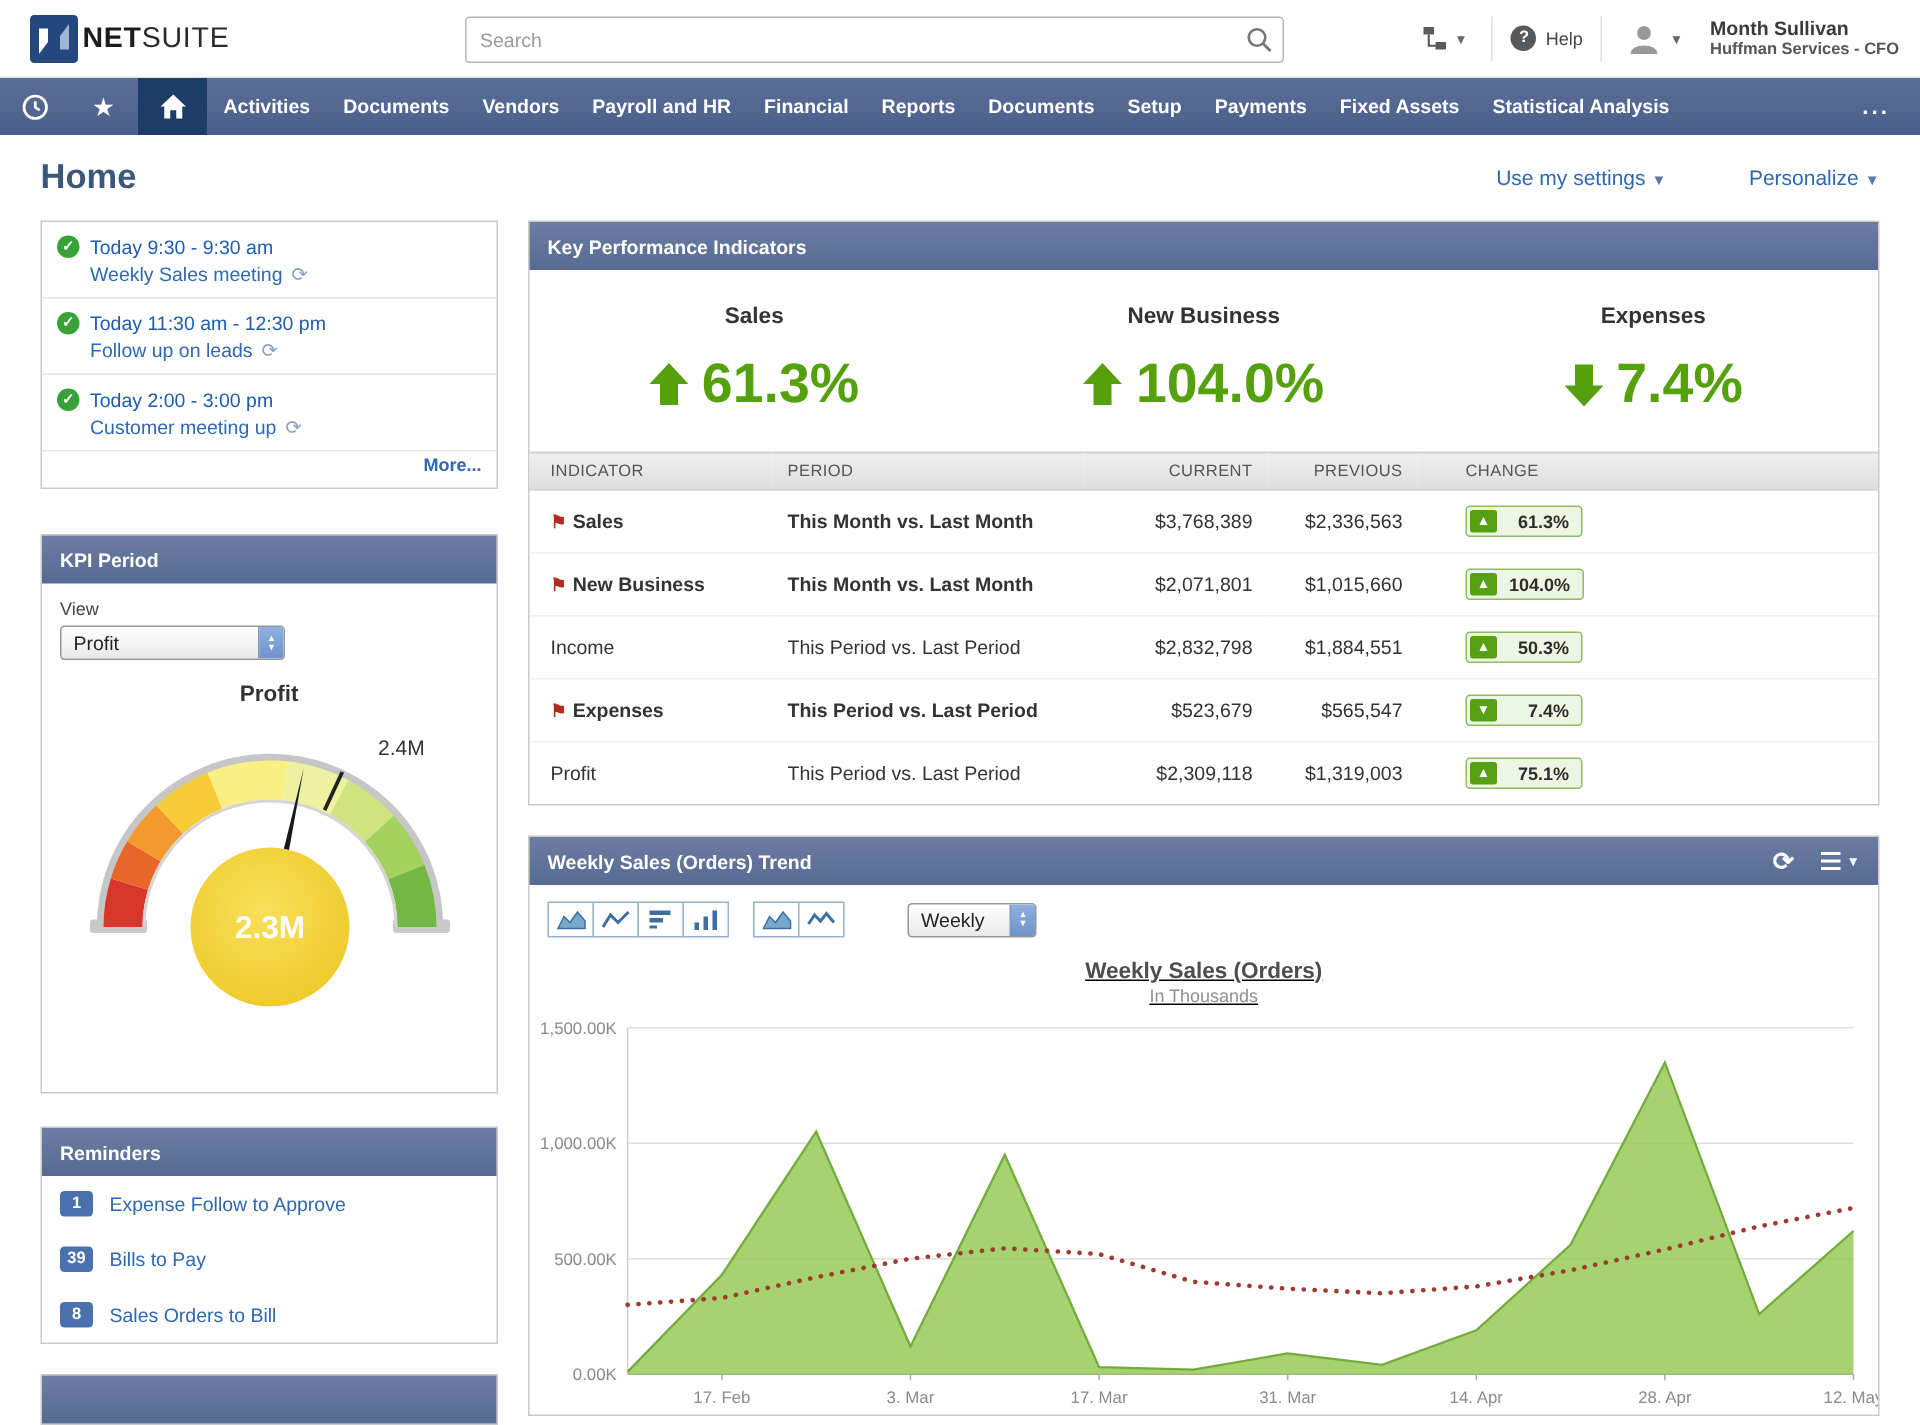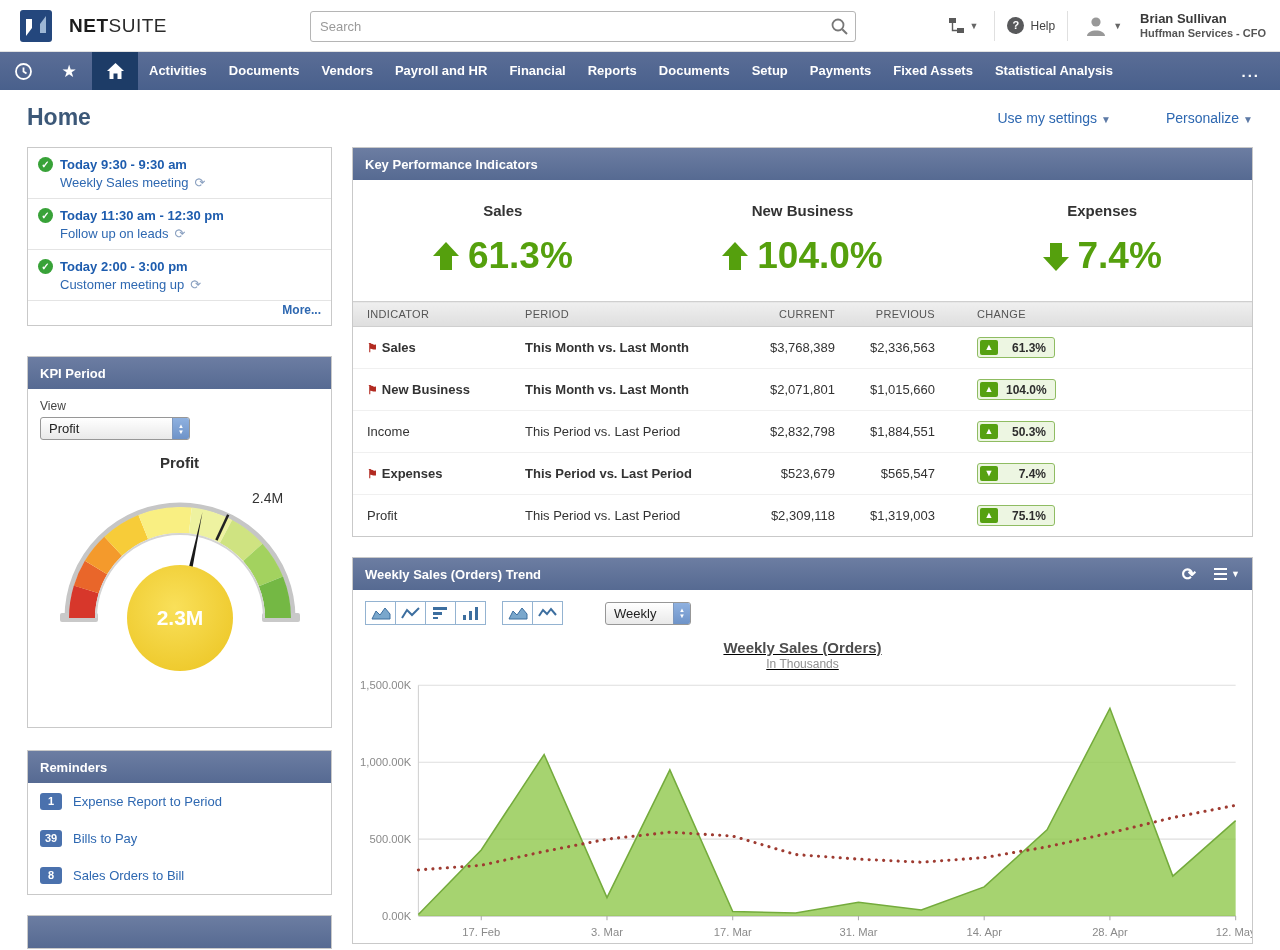--- a/index.html
+++ b/index.html
@@ -2,21 +2,21 @@
 <html><head>
 <meta charset="utf-8">
 <style>
   * { box-sizing: border-box; margin: 0; padding: 0; }
   html,body { width:1280px; height:950px; overflow:hidden; background:#fff;
     font-family:"Liberation Sans", sans-serif; }
 
   
   .header { position:relative; height:52px; background:#fff; display:flex; align-items:center;
     padding:0 14px 0 20px; border-bottom:1px solid #e2e2e2; }
-  .brand { display:flex; align-items:center; gap:17px; }
+  .brand { display:flex; align-items:center; gap:3px; }
   .brand-logo { width:32px; height:32px; }
   .brand-text { font-size:19px; letter-spacing:.5px; color:#1c1c1c; }
   .brand-text .net { font-weight:bold; }
   .brand-text .suite { font-weight:normal; color:#2b2b2b; }
   .search-wrap { position:absolute; left:310px; top:11px; width:546px; height:31px; }
   .search-wrap input { width:100%; height:31px; border:1px solid #b5b5b5; border-radius:3px;
     padding:0 34px 0 9px; font-size:13px; color:#404040; font-family:inherit; }
   .search-wrap input::placeholder { color:#9a9a9a; }
   .search-icon { position:absolute; right:7px; top:6px; }
   .header-right { margin-left:auto; display:flex; align-items:center; gap:12px; }
@@ -63,21 +63,21 @@
     box-shadow:0 -5px 0 #fff, 0 5px 0 #fff; }
   .hamb-caret { color:#fff; font-size:9px; }
 
   
   .panel.calendar { margin-bottom:30px; }
   .cal-item { padding:9px 10px 8px; border-bottom:1px solid #e4e4e4; }
   .cal-item:last-of-type { border-bottom:none; }
   .cal-time-row { display:flex; align-items:center; gap:7px; }
   .check-icon { width:15px; height:15px; border-radius:50%; background:#38a238; color:#fff;
     font-size:10px; line-height:15px; text-align:center; font-weight:bold; flex:none; }
-  .cal-time { font-size:13px; font-weight:bold; color:#1d5cae; cursor:pointer; }
+  .cal-time { font-size:13px; font-weight:normal; color:#1d5cae; cursor:pointer; }
   .cal-label-row { padding-left:22px; margin-top:3px; font-size:13px; color:#2e68b1; cursor:pointer; }
   .recur-icon { color:#8aa0c0; font-size:13px; margin-left:6px; }
   .cal-more { text-align:right; padding:2px 10px 8px; font-size:12px; font-weight:bold;
     color:#2e68b1; cursor:pointer; }
 
   
   .panel.kpi-meter { margin-bottom:22px; }
   .view-row { padding:10px 12px 2px; }
   .view-label { display:block; font-size:12px; color:#444; margin-bottom:4px; }
   .selectbox { display:inline-flex; align-items:stretch; border:1px solid #979797; border-radius:3px;
@@ -179,21 +179,21 @@
     </div>
     <div class="hdr-divider"></div>
     <div class="user-btn">
       <svg width="24" height="22" viewBox="0 0 24 22">
         <circle cx="12" cy="7" r="4.6" fill="#989898"></circle>
         <path d="M3 21 C3 13.5 21 13.5 21 21 Z" fill="#989898"></path>
       </svg>
       <span class="icon-caret">▼</span>
     </div>
     <div class="user-info">
-      <div class="user-name">Brian Sullivan</div>
+      <div class="user-name">Month Sullivan</div>
       <div class="user-role">Huffman Services - CFO</div>
     </div>
   </div>
 </div>
 
 <div class="nav">
   <div class="nav-icon-btn">
     <svg width="19" height="19" viewBox="0 0 19 19">
       <circle cx="9.5" cy="9.5" r="7.5" fill="none" stroke="#fff" stroke-width="1.8"></circle>
       <path d="M9.5 5.5 V9.5 L12.5 11.5" fill="none" stroke="#fff" stroke-width="1.8"></path>
@@ -308,21 +308,21 @@
         </svg>
       </div>
     </div>
 
     <div class="panel reminders">
       <div class="panel-header">
         <span>Reminders</span>
       </div>
       <div class="rem-item">
         <span class="rem-badge">1</span>
-        <span class="rem-label">Expense Report to Period</span>
+        <span class="rem-label">Expense Follow to Approve</span>
       </div>
       <div class="rem-item">
         <span class="rem-badge">39</span>
         <span class="rem-label">Bills to Pay</span>
       </div>
       <div class="rem-item">
         <span class="rem-badge">8</span>
         <span class="rem-label">Sales Orders to Bill</span>
       </div>
     </div>

